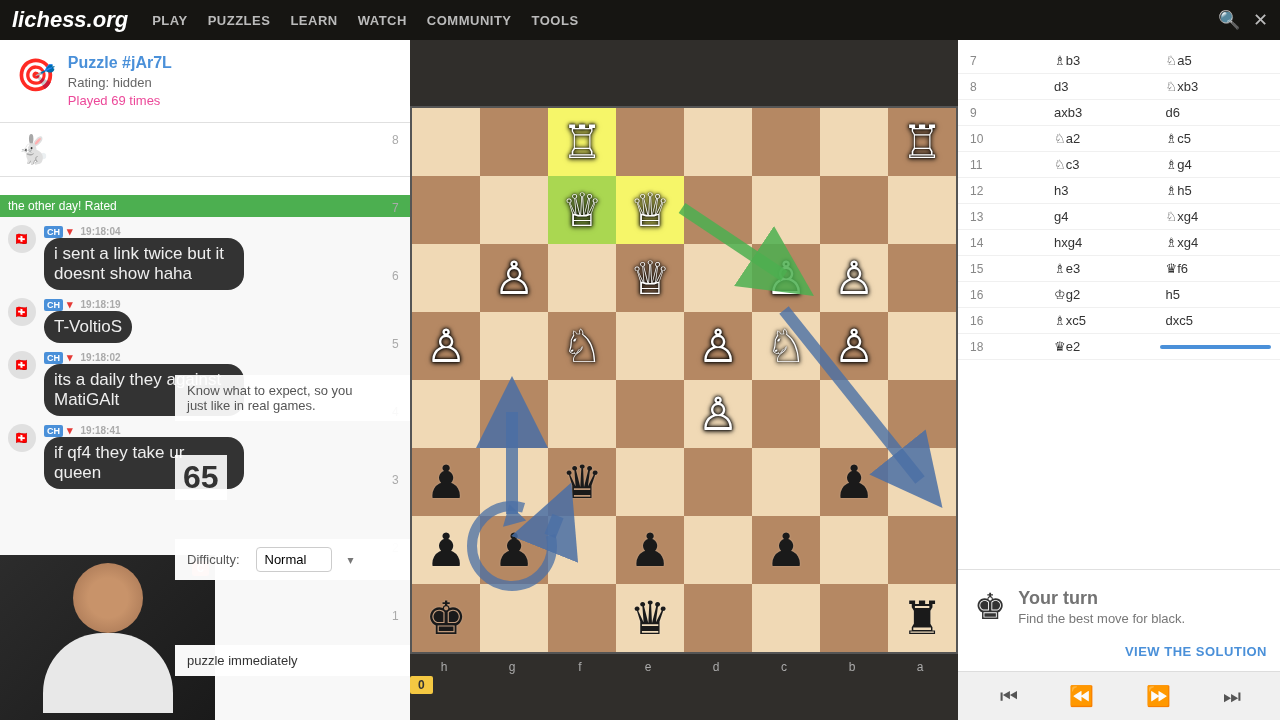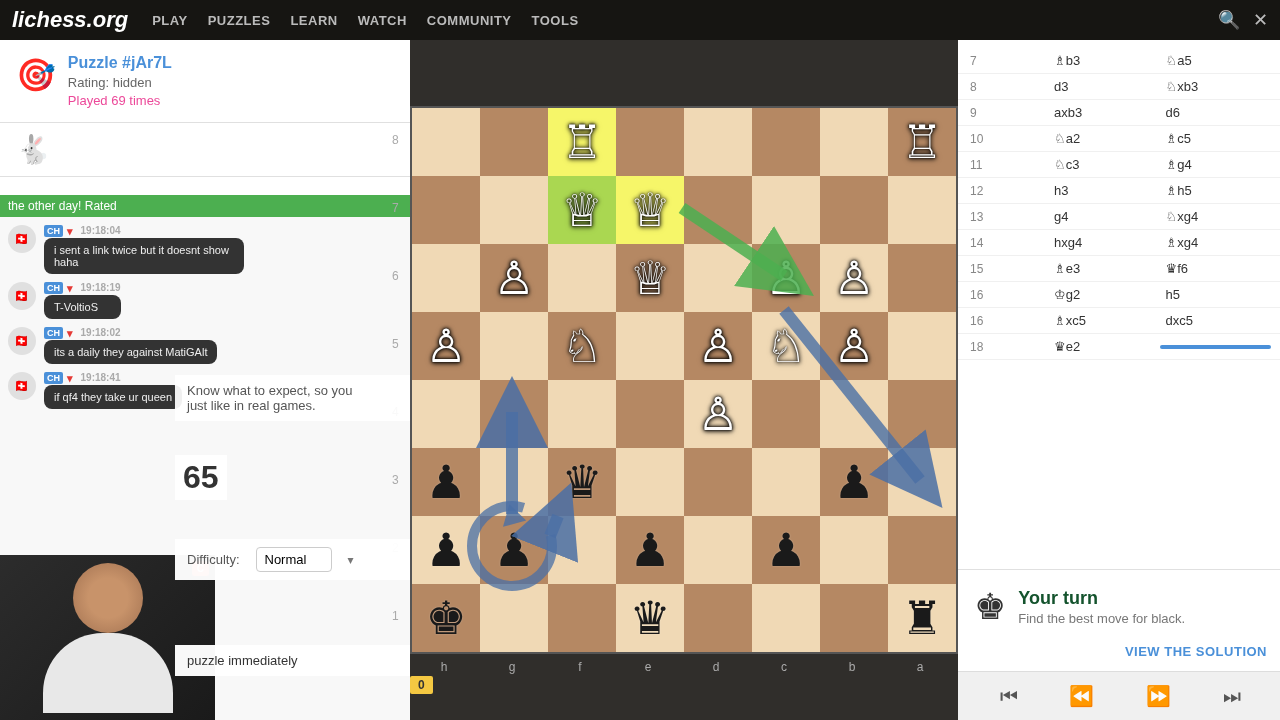--- a/index.html
+++ b/index.html
@@ -182,31 +182,31 @@
       flex-shrink: 0;
       display: flex;
       align-items: center;
       justify-content: center;
       font-size: 12px;
       color: #666;
     }
     .chat-bubble {
       background: #333;
       color: #eee;
-      border-radius: 8px;
+      border-radius: 16px;
       padding: 6px 10px;
-      font-size: 11px;
+      font-size: 17px;
       max-width: 200px;
     }
     .chat-username {
       font-size: 11px;
       color: #e53935;
       font-weight: bold;
       display: flex;
-      align-items: flex-start;
+      align-items: center;
       gap: 4px;
     }
     .ch-badge {
       background: #4a90d9;
       color: white;
       font-size: 9px;
       padding: 1px 3px;
       border-radius: 2px;
     }
     .chat-time {
@@ -423,21 +423,21 @@
       align-items: center;
       gap: 12px;
     }
     .your-turn-icon {
       font-size: 36px;
       color: #333;
     }
     .your-turn-text h3 {
       font-size: 18px;
       font-weight: bold;
-      color: #14532d;
+      color: #737373;
     }
     .your-turn-text p {
       font-size: 13px;
       color: #777;
       margin-top: 2px;
     }
 
     .view-solution {
       padding: 0 16px 12px;
       color: #4a90d9;

